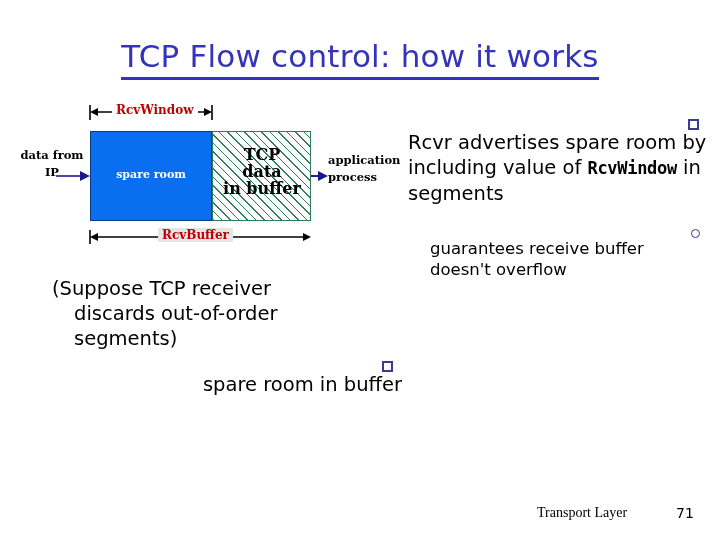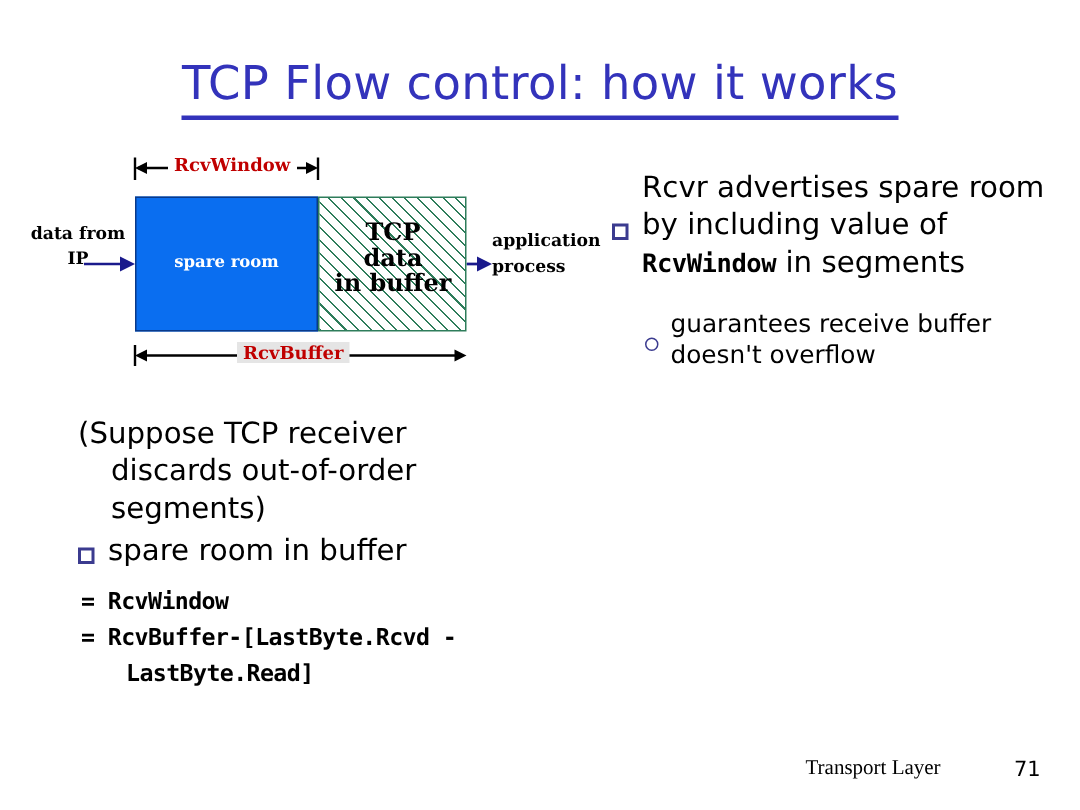--- a/index.html
+++ b/index.html
@@ -154,22 +154,23 @@
   }
   .col-right {
     position: absolute;
     left: 408px;
     top: 112px;
     width: 300px;
   }
 
   .bullet-row {
     display: flex;
-    align-items: center;
+    align-items: flex-end;
     margin-bottom: 2px;
+    flex-direction: column;
   }
   .bullet-sq {
     flex: 0 0 auto;
     width: 11px;
     height: 11px;
     border: 2px solid #3b3b8f;
     box-sizing: border-box;
     background: #ffffff;
     margin-top: 7px;
     margin-right: 9px;
@@ -317,25 +318,20 @@
     <span>(Suppose TCP receiver</span>
     <span class="ind">discards out-of-order</span>
     <span class="ind">segments)</span>
   </div>
 
   <div class="bullet-row">
     <span class="bullet-sq"></span>
     <span class="btext">spare room in buffer</span>
   </div>
 
-  <div class="eq-wrap">
-    <div class="eq-line">= RcvWindow</div>
-    <div class="eq-line">= RcvBuffer-[LastByte.Rcvd -</div>
-    <div class="eq-line eq-cont">LastByte.Read]</div>
-  </div>
 
 </div>
 
 <div class="col-right">
 
   <div class="bullet-row">
     <span class="bullet-sq"></span>
     <span class="btext"><span>Rcvr advertises spare room by including value of </span><span class="mono">RcvWindow</span><span> in segments</span></span>
   </div>
 

